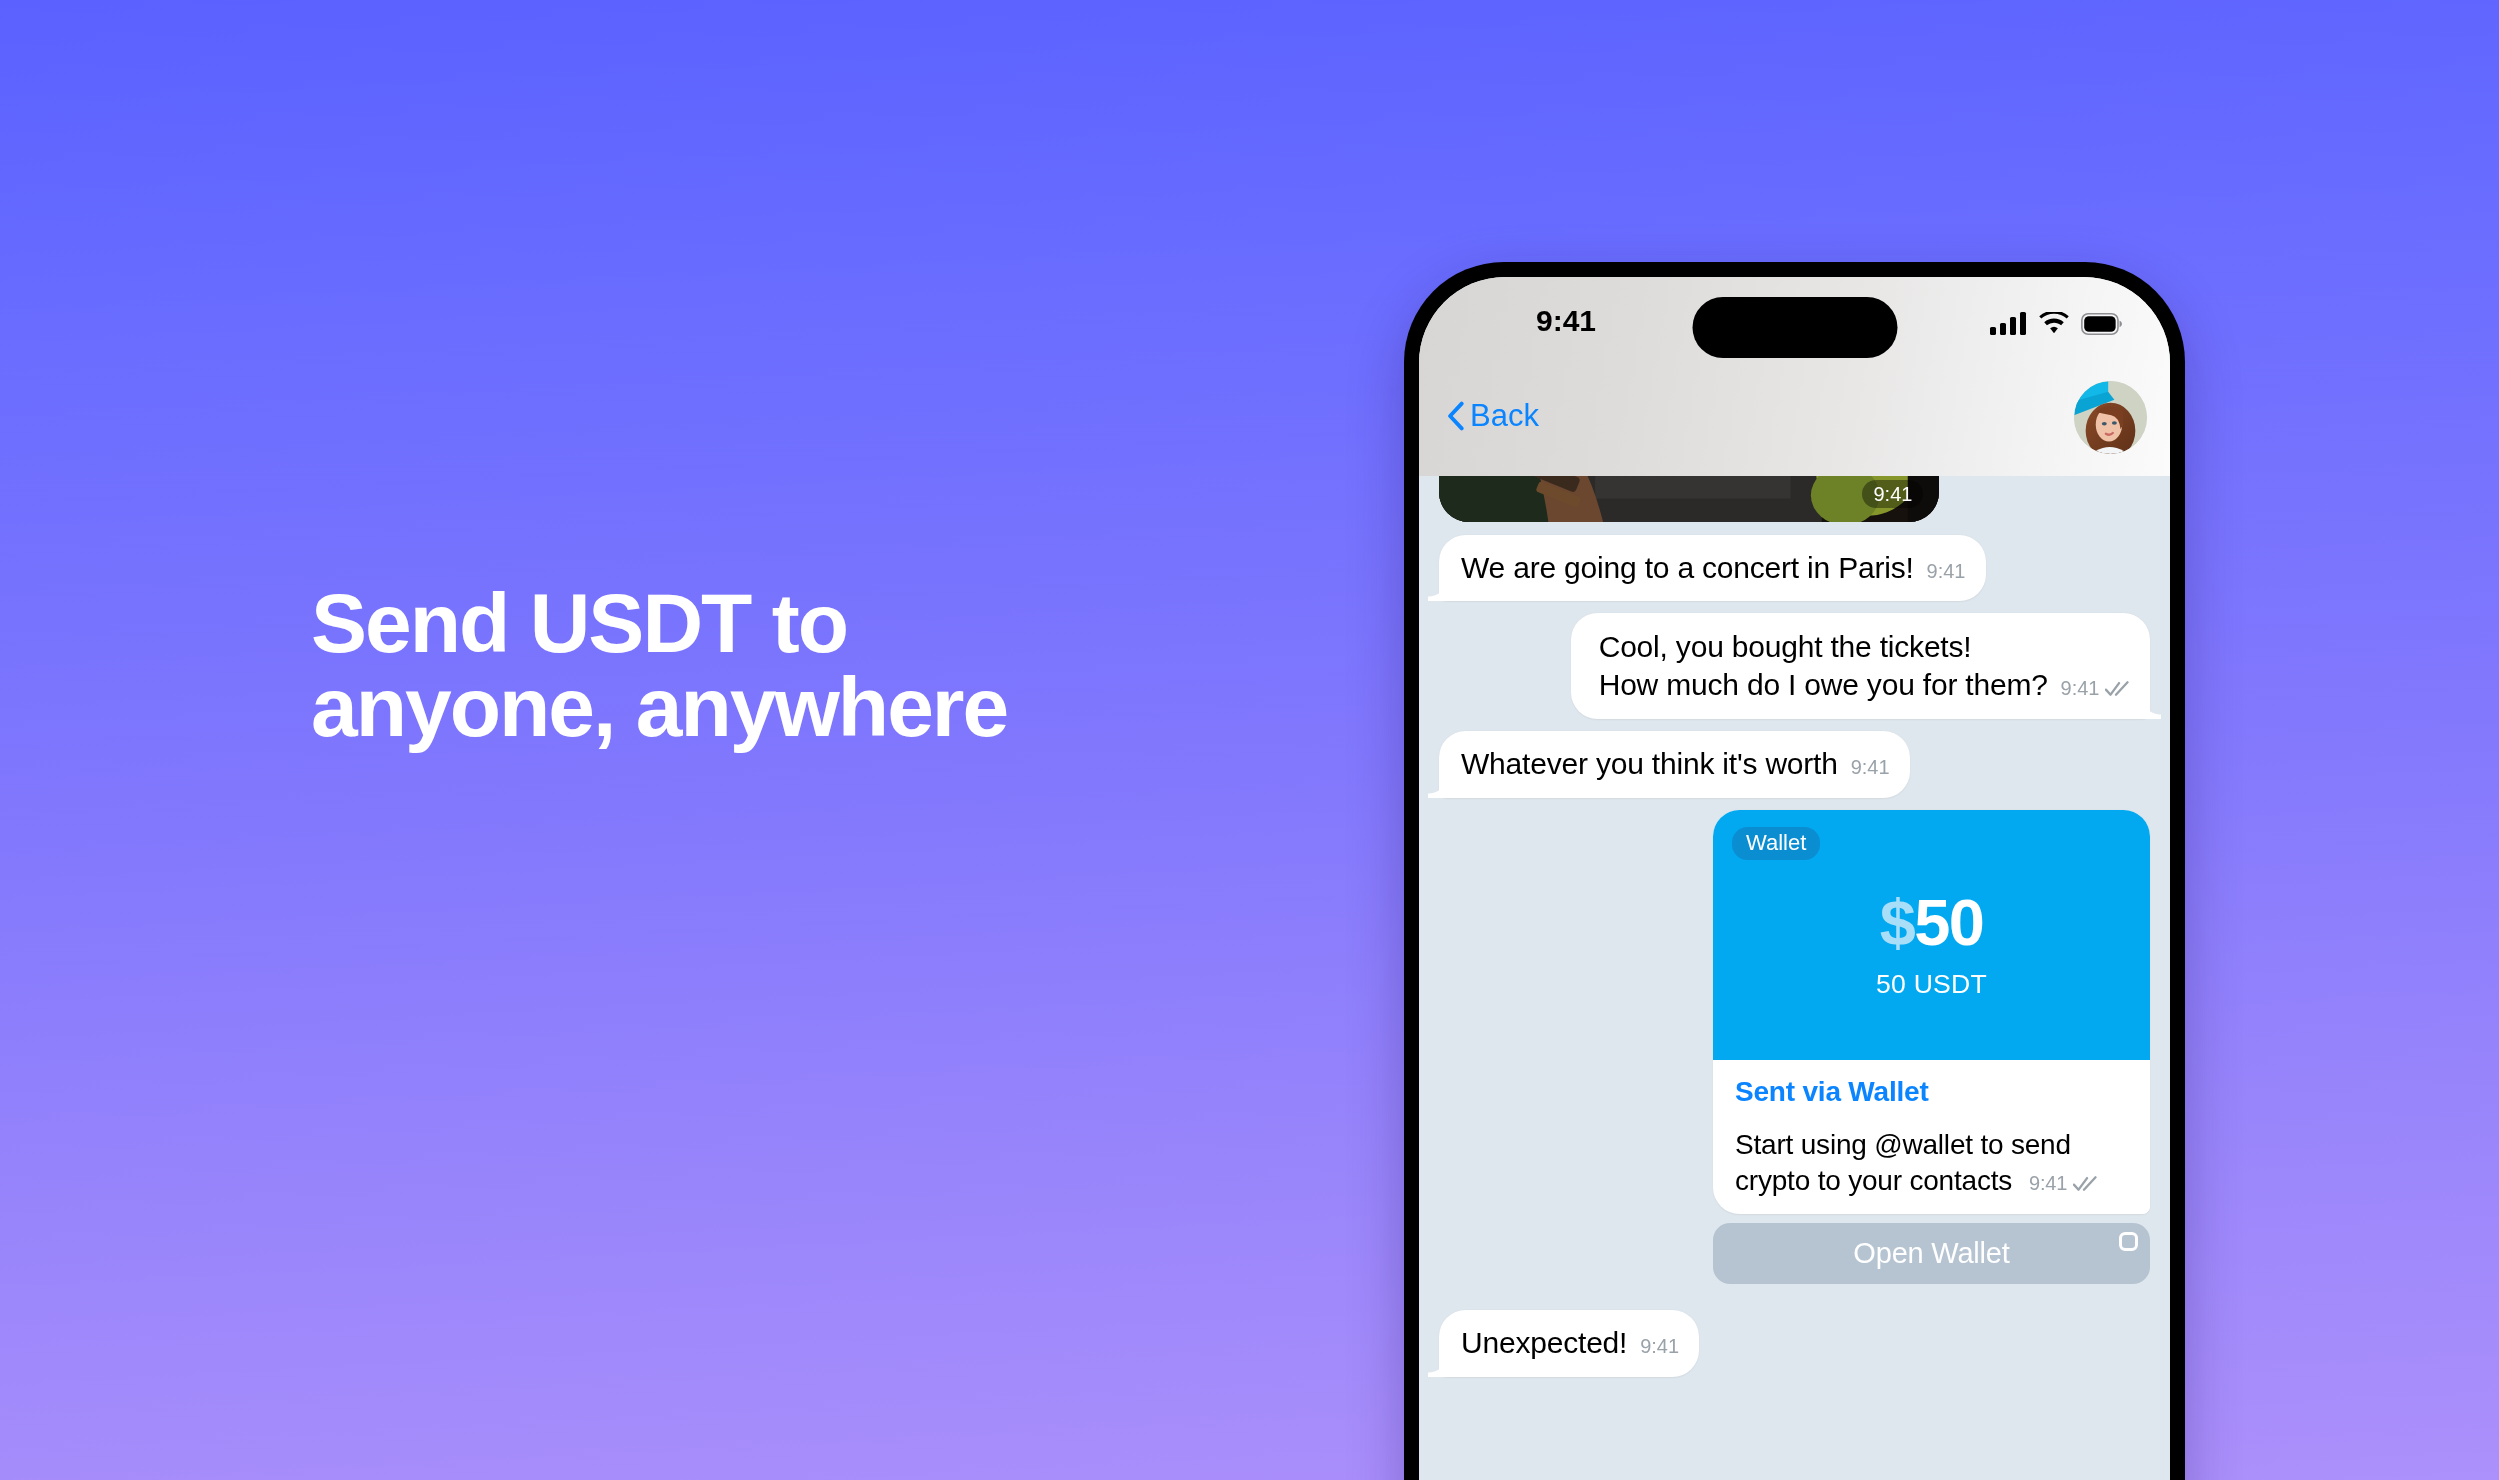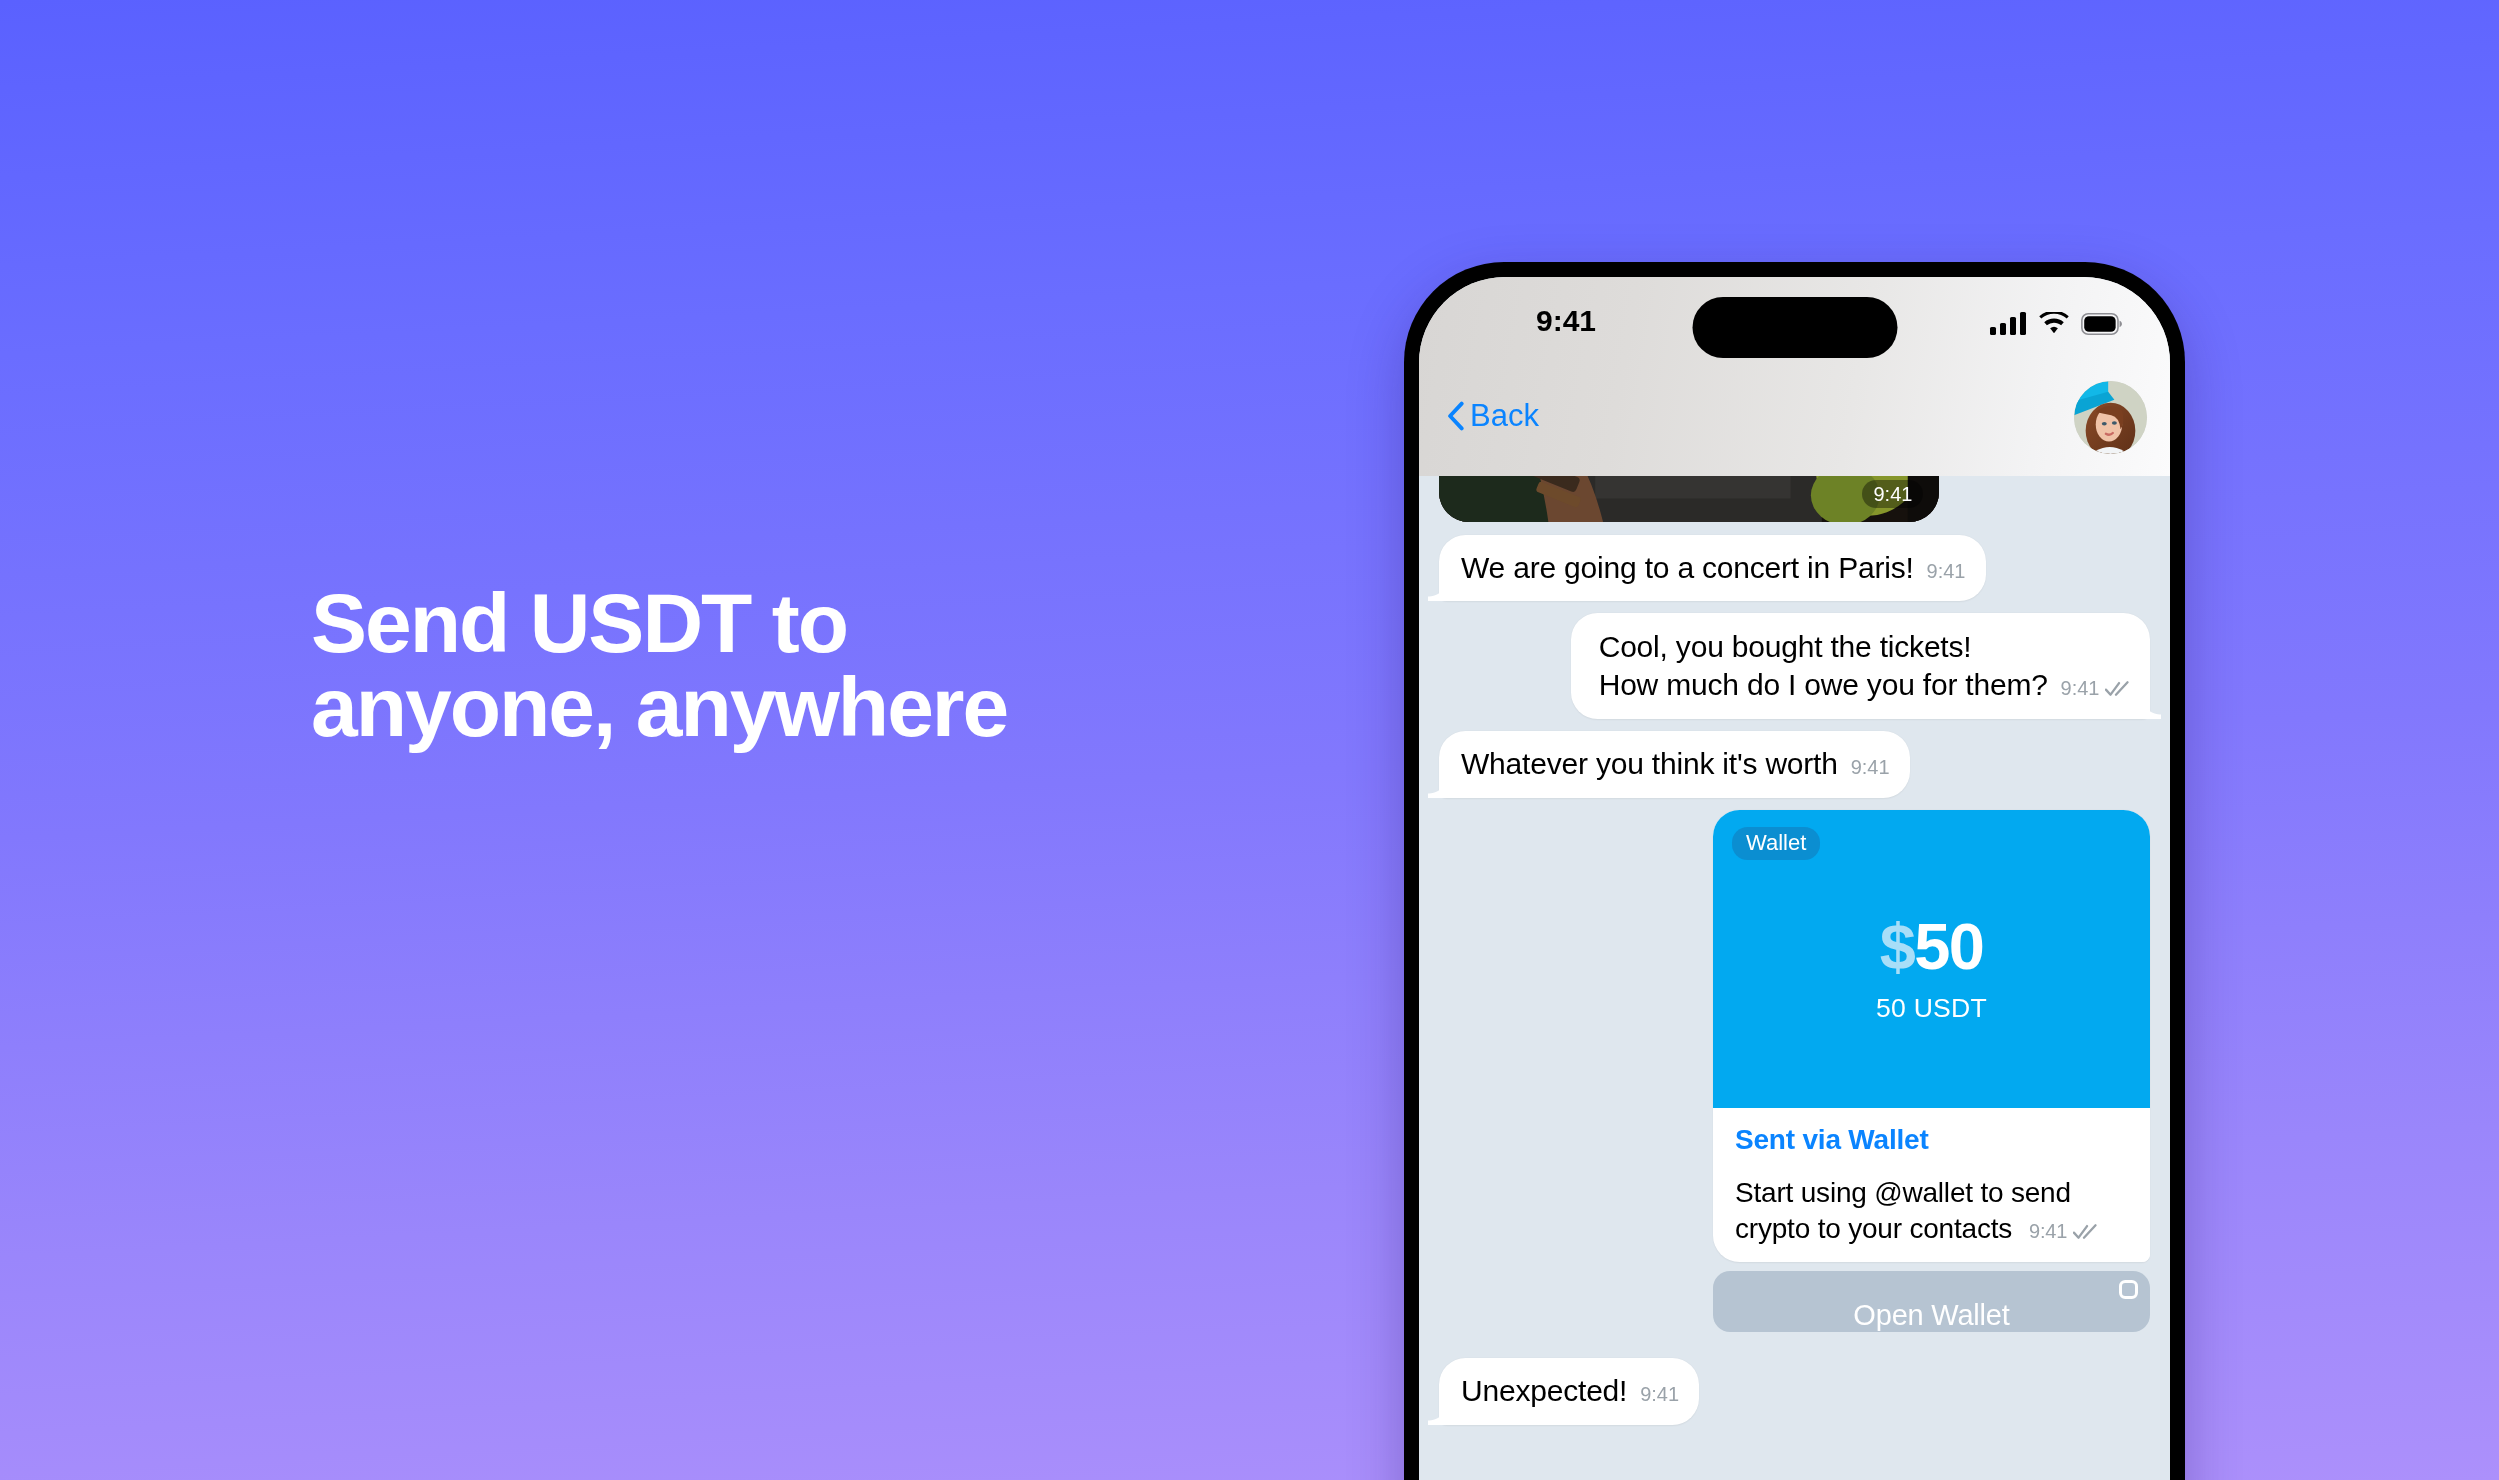--- a/index.html
+++ b/index.html
@@ -272,21 +272,21 @@
     right: -11px;
     bottom: 0;
     width: 20px;
     height: 25px;
     background: #ffffff;
     -webkit-mask: radial-gradient(circle at 100% 0%, transparent 20px, #000 21px);
             mask: radial-gradient(circle at 100% 0%, transparent 20px, #000 21px);
   }
   .wallet-card {
     position: relative;
-    height: 298px;
+    height: 250px;
     background: #02a9f0;
     display: flex;
     flex-direction: column;
     align-items: center;
     justify-content: center;
   }
   .wallet-badge {
     position: absolute;
     left: 19px;
     top: 17px;
@@ -327,21 +327,21 @@
     letter-spacing: -0.2px;
   }
 
   .open-wallet-btn {
     position: relative;
     margin-top: 9.4px;
     height: 61px;
     border-radius: 17px;
     background: #b6c4d2;
     display: flex;
-    align-items: flex-end;
+    align-items: center;
     justify-content: center;
   }
   .open-wallet-label {
     color: #ffffff;
     font-size: 29px;
     letter-spacing: -0.2px;
   }
   .miniapp-icon {
     position: absolute;
     right: 12.5px;

